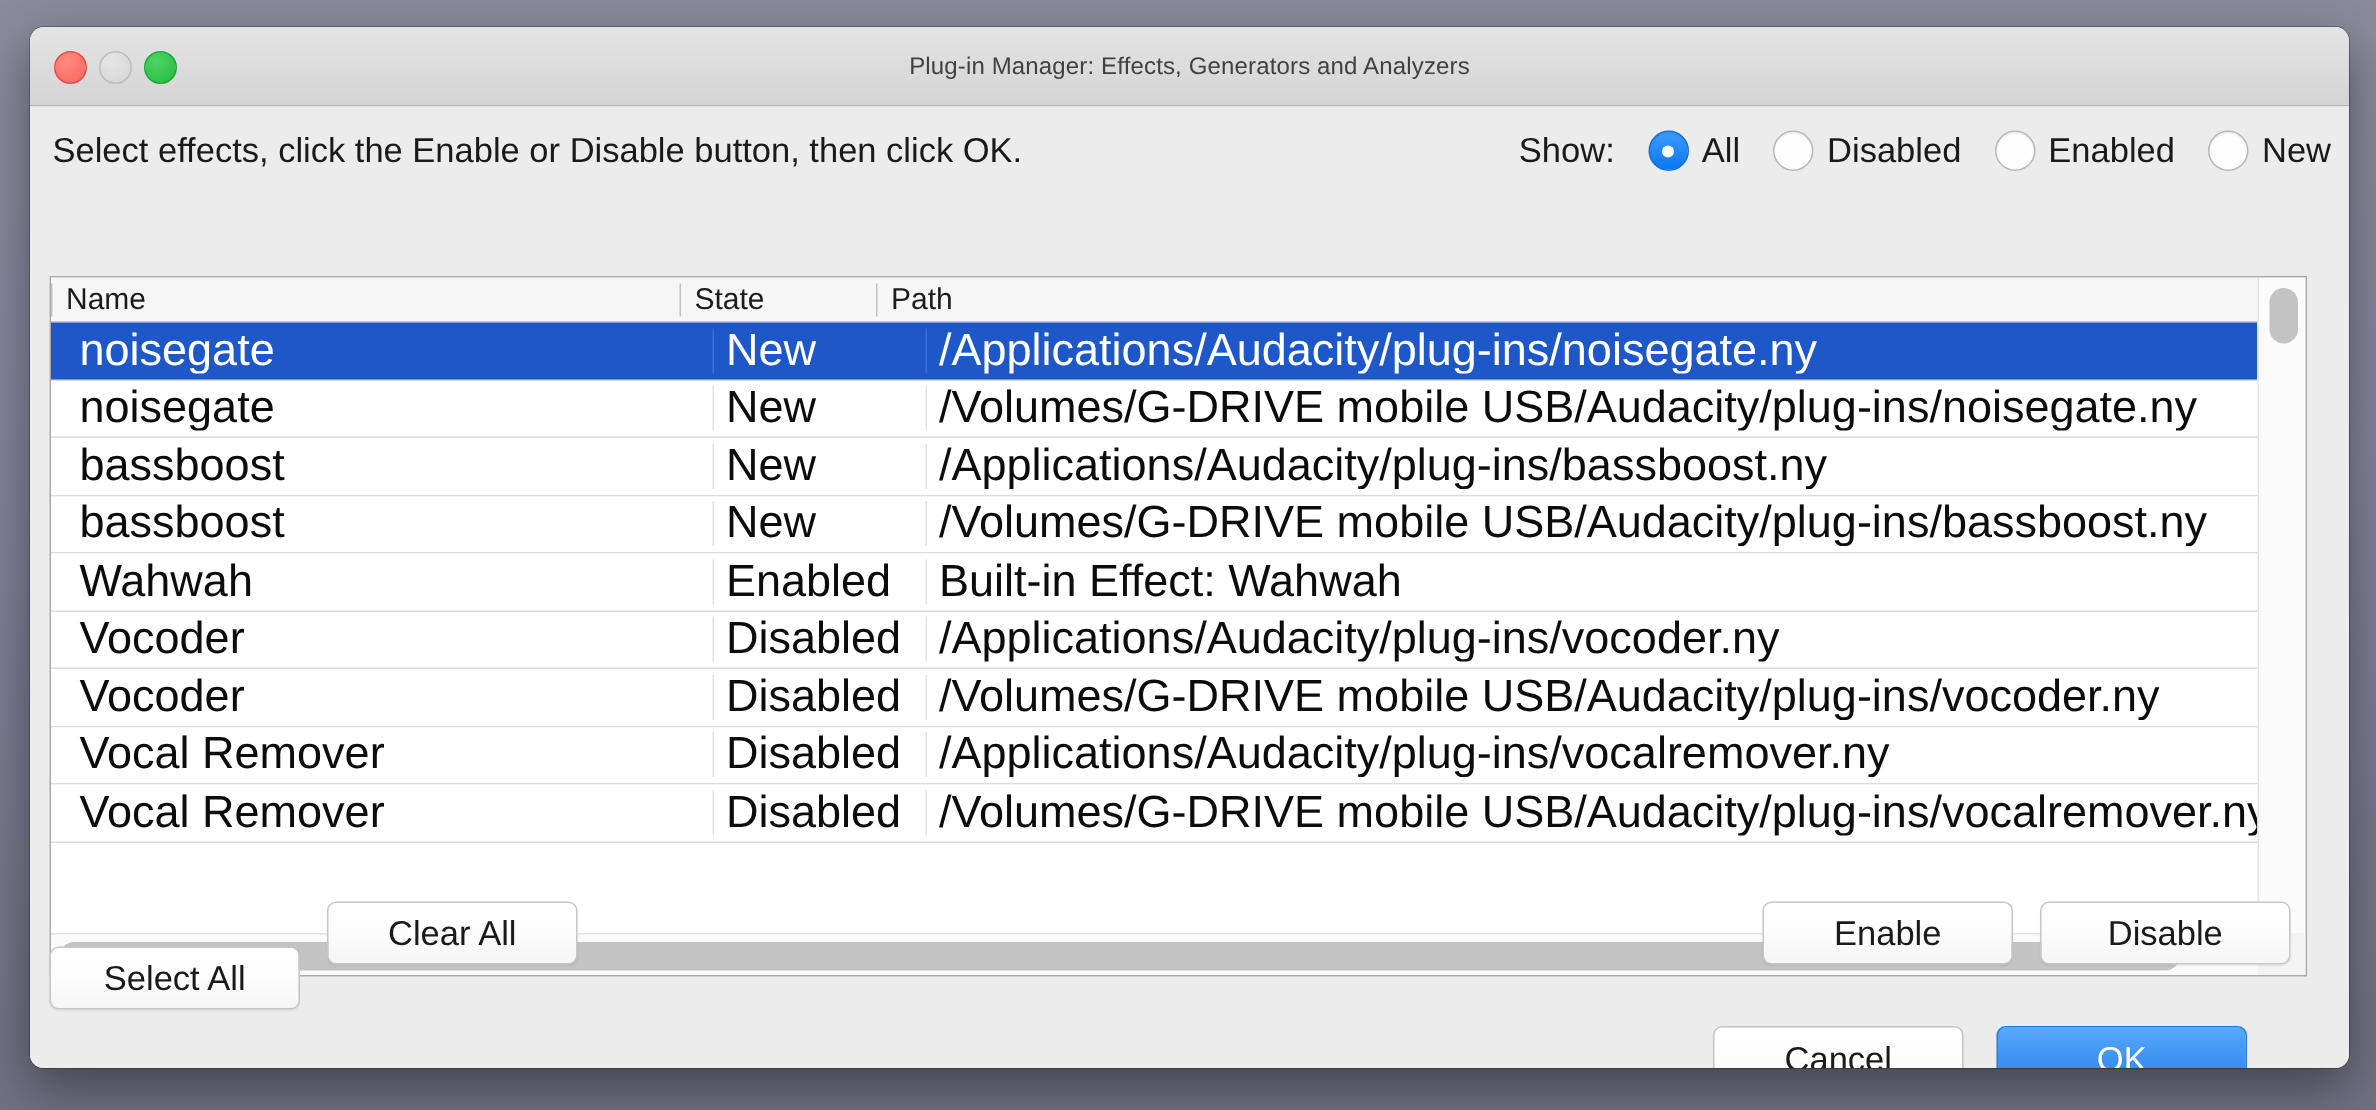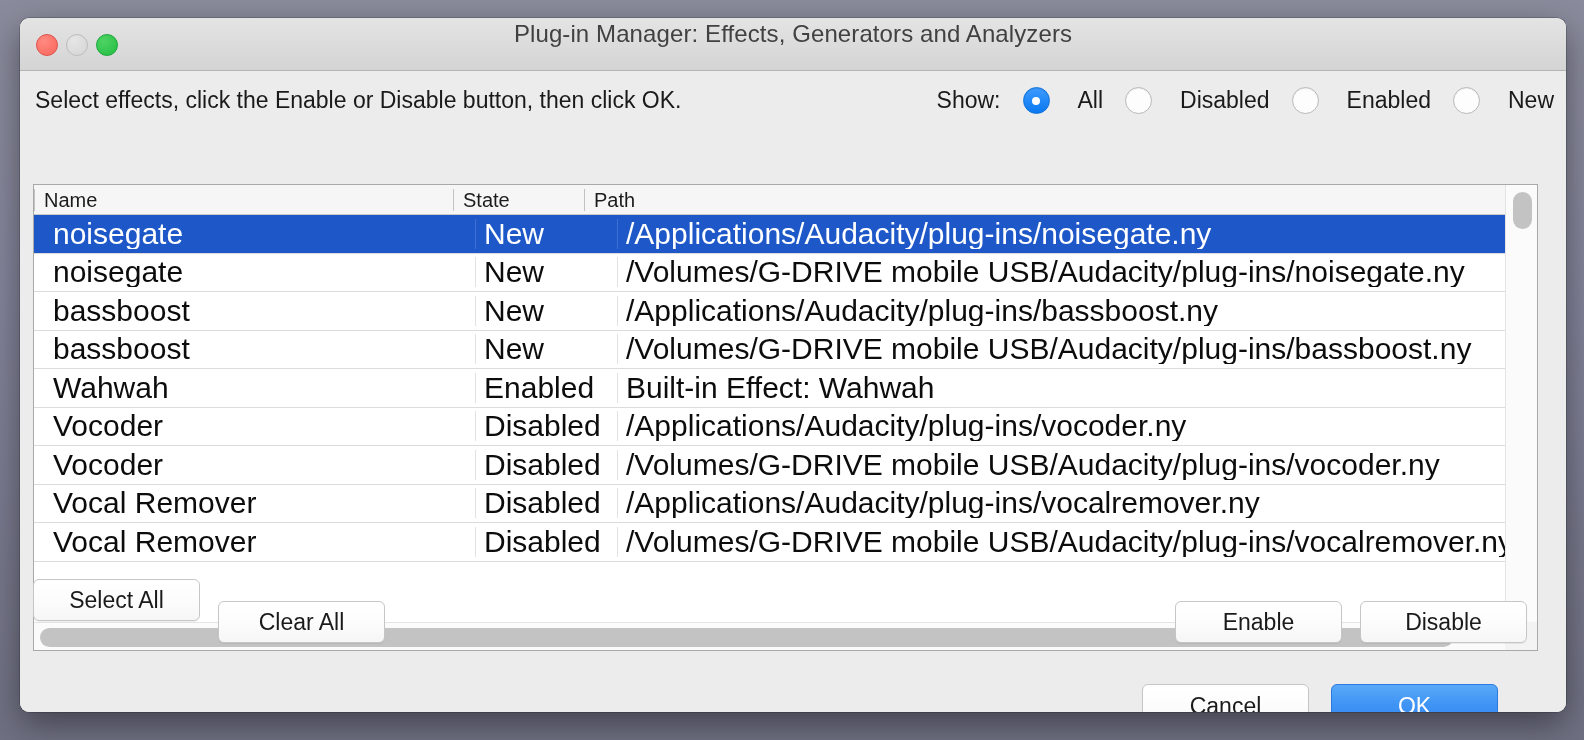--- a/index.html
+++ b/index.html
@@ -50,23 +50,23 @@
     border-radius: 50%;
     display: block;
   }
   .dot.close  { background: radial-gradient(circle at 34% 30%, #ff8a80, #f9655b); border: 0.5px solid #e0504a; }
   .dot.min    { background: radial-gradient(circle at 34% 30%, #e6e6e6, #d4d4d4); border: 0.5px solid #bdbdbd; }
   .dot.max    { background: radial-gradient(circle at 34% 30%, #4fd364, #21bd41); border: 0.5px solid #1aa838; }
 
   .title-text {
     position: absolute;
     left: 0; right: 0;
-    top: 2px;
+    top: 18px;
     text-align: center;
-    font-size: 24px;
+    font-size: 16px;
     color: #414141;
     letter-spacing: 0.1px;
   }
 
   
   .content {
     position: relative;
     height: 642px;
     background: #ececec;
   }
@@ -91,21 +91,20 @@
   }
   .show-label {
     font-size: 23px;
     color: #1a1a1a;
     margin-right: 22px;
   }
   .radio-item {
     display: flex;
     align-items: center;
     margin-right: 22px;
-    gap: 19px;
   }
   .radio-item:last-child { margin-right: 0; }
   .radio-btn {
     width: 25px;
     height: 25px;
     border-radius: 50%;
     background: #fdfdfd;
     border: 1px solid #b8b8b8;
     box-shadow: inset 0 1px 1px rgba(0,0,0,0.07);
     flex: none;
@@ -253,21 +252,21 @@
     font-family: "Liberation Sans", sans-serif;
     cursor: default;
     padding: 0;
   }
   .btn.primary {
     background: linear-gradient(180deg, #58a9f8 0%, #3f93f4 48%, #2f86f2 100%);
     border: 1px solid #2a7ae0;
     color: #ffffff;
   }
 
-  #btn-select-all { left: 13px;   top: 508px; width: 167px; height: 42px; }
+  #btn-select-all { left: 13px;   top: 560px; width: 167px; height: 42px; }
   #btn-clear-all  { left: 198px;  top: 530px; width: 167px; height: 42px; }
   #btn-enable     { left: 1155px; top: 530px; width: 167px; height: 42px; }
   #btn-disable    { left: 1340px; top: 530px; width: 167px; height: 42px; }
   #btn-cancel     { left: 1122px; top: 613px; width: 167px; height: 44px; }
   #btn-ok         { left: 1311px; top: 613px; width: 167px; height: 44px; }
 </style>
 </head>
 <body>
 
 <div class="window">

